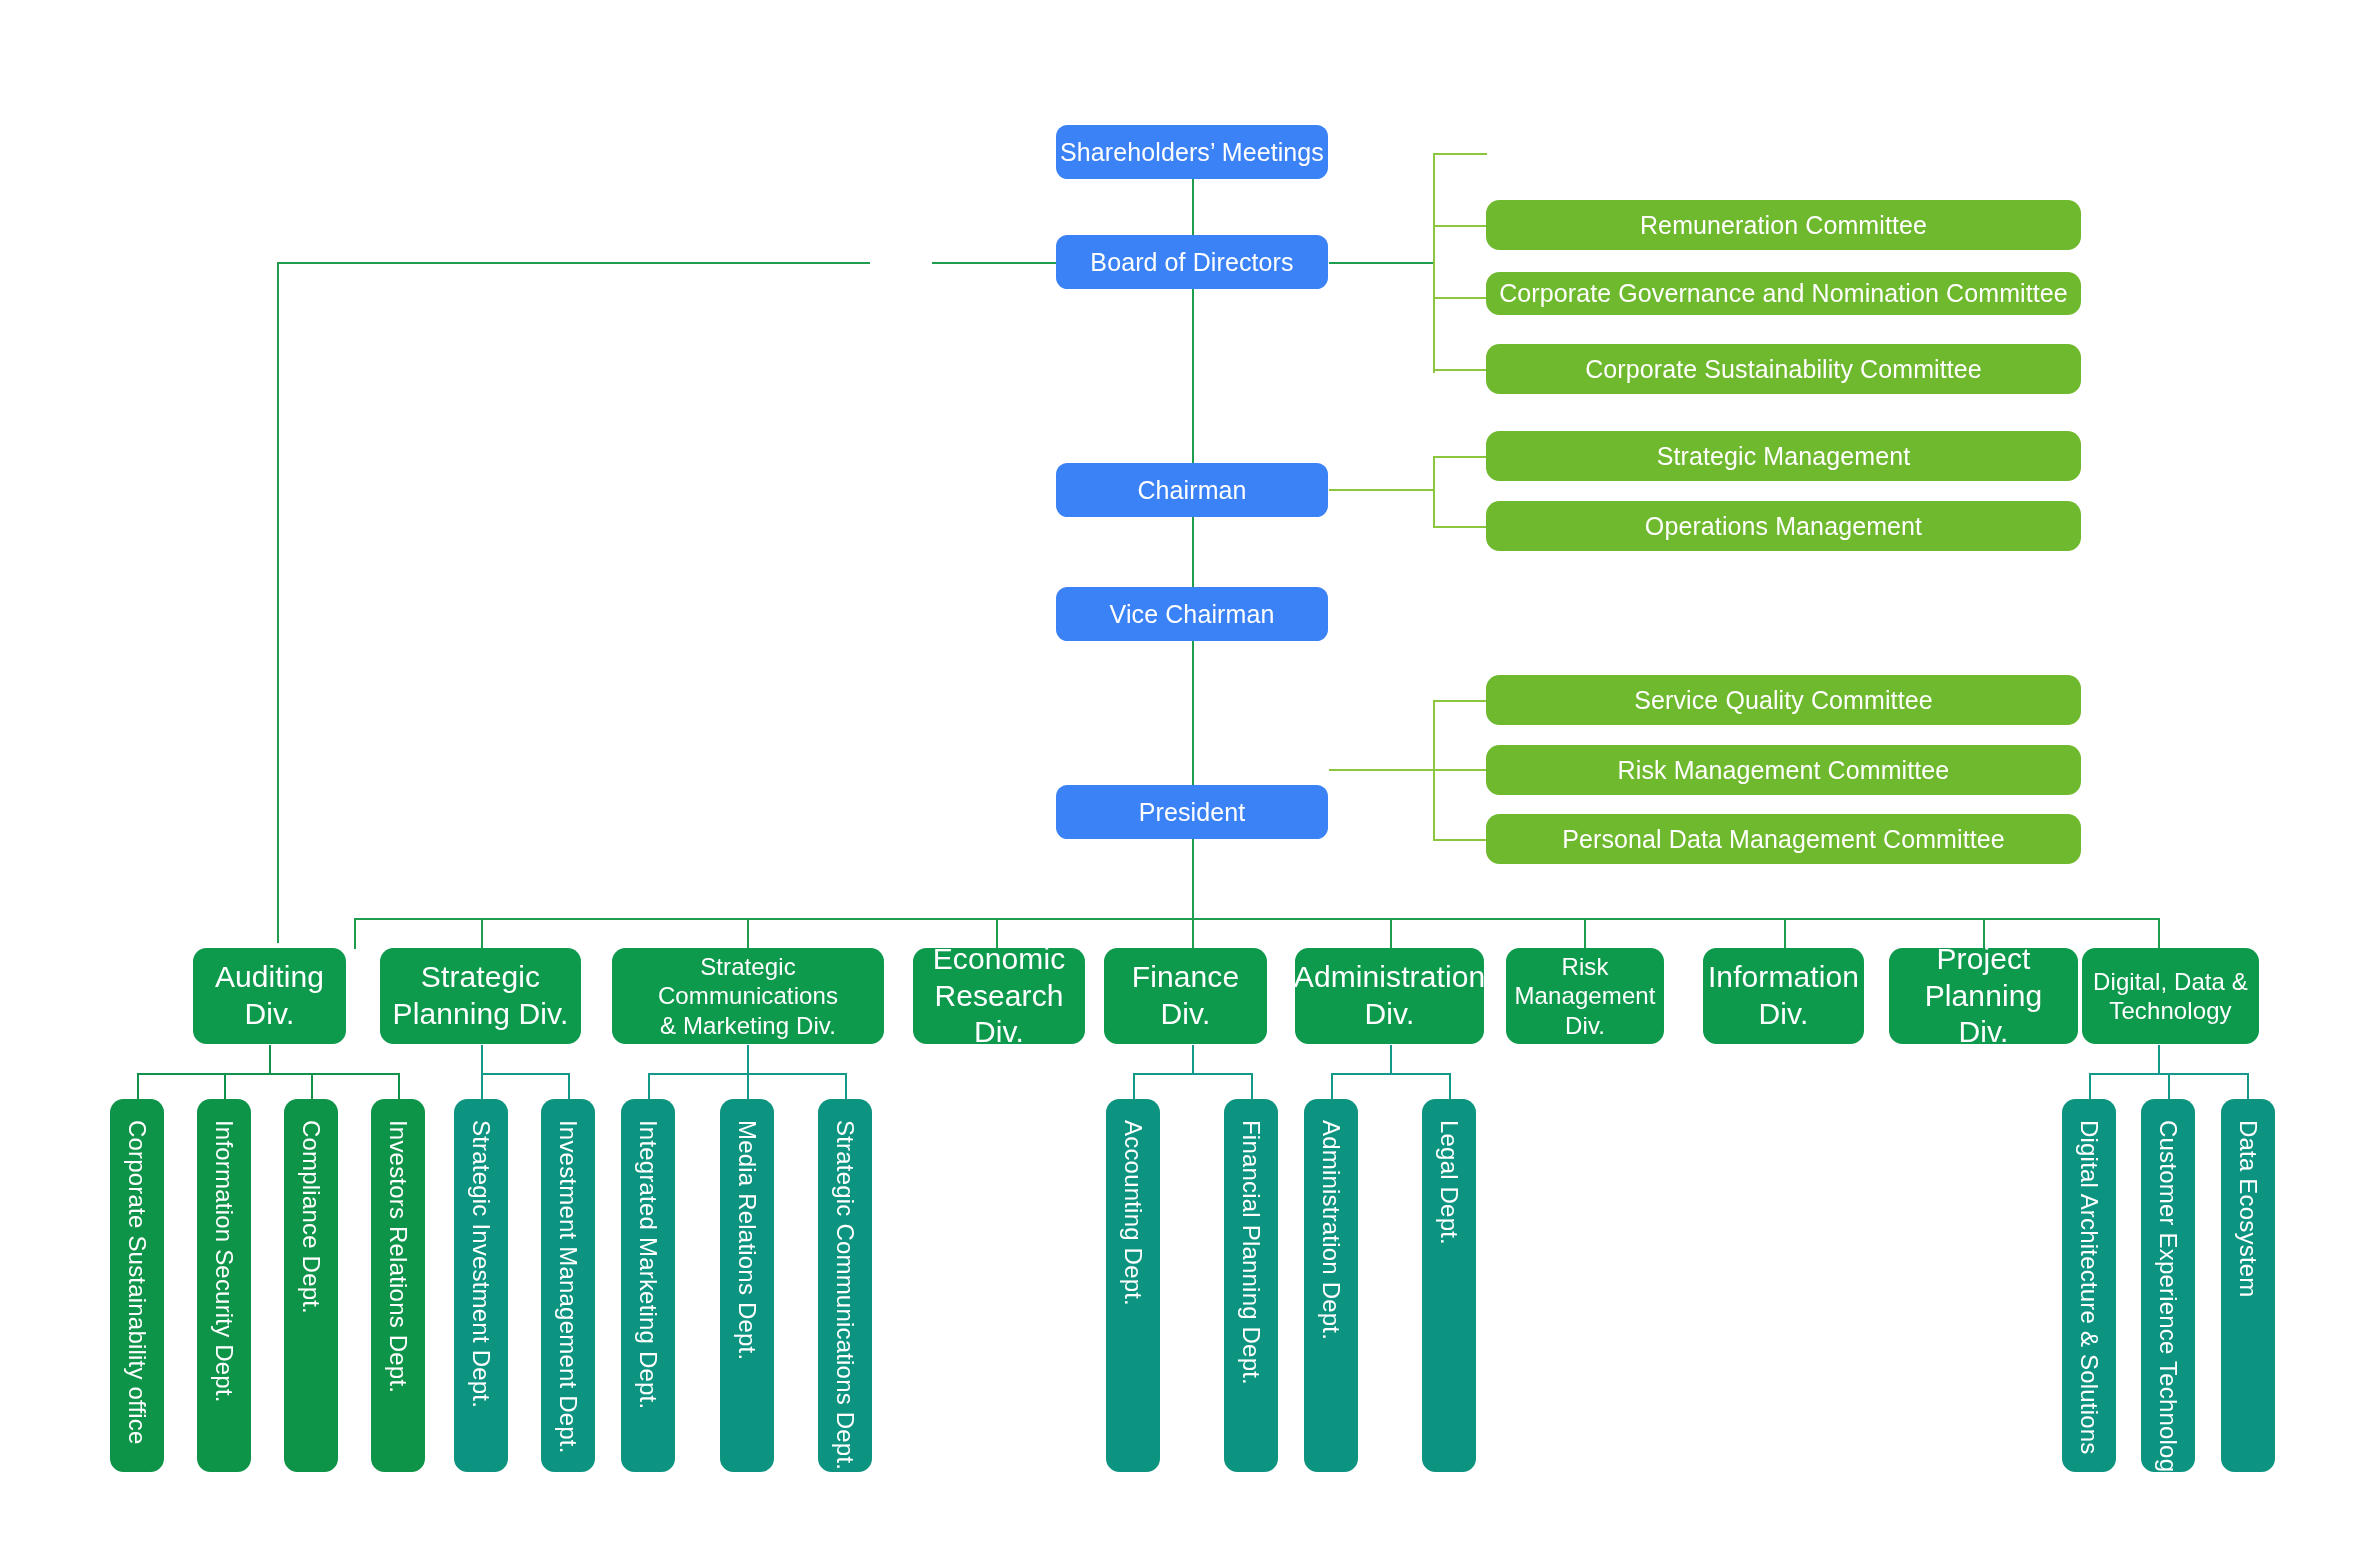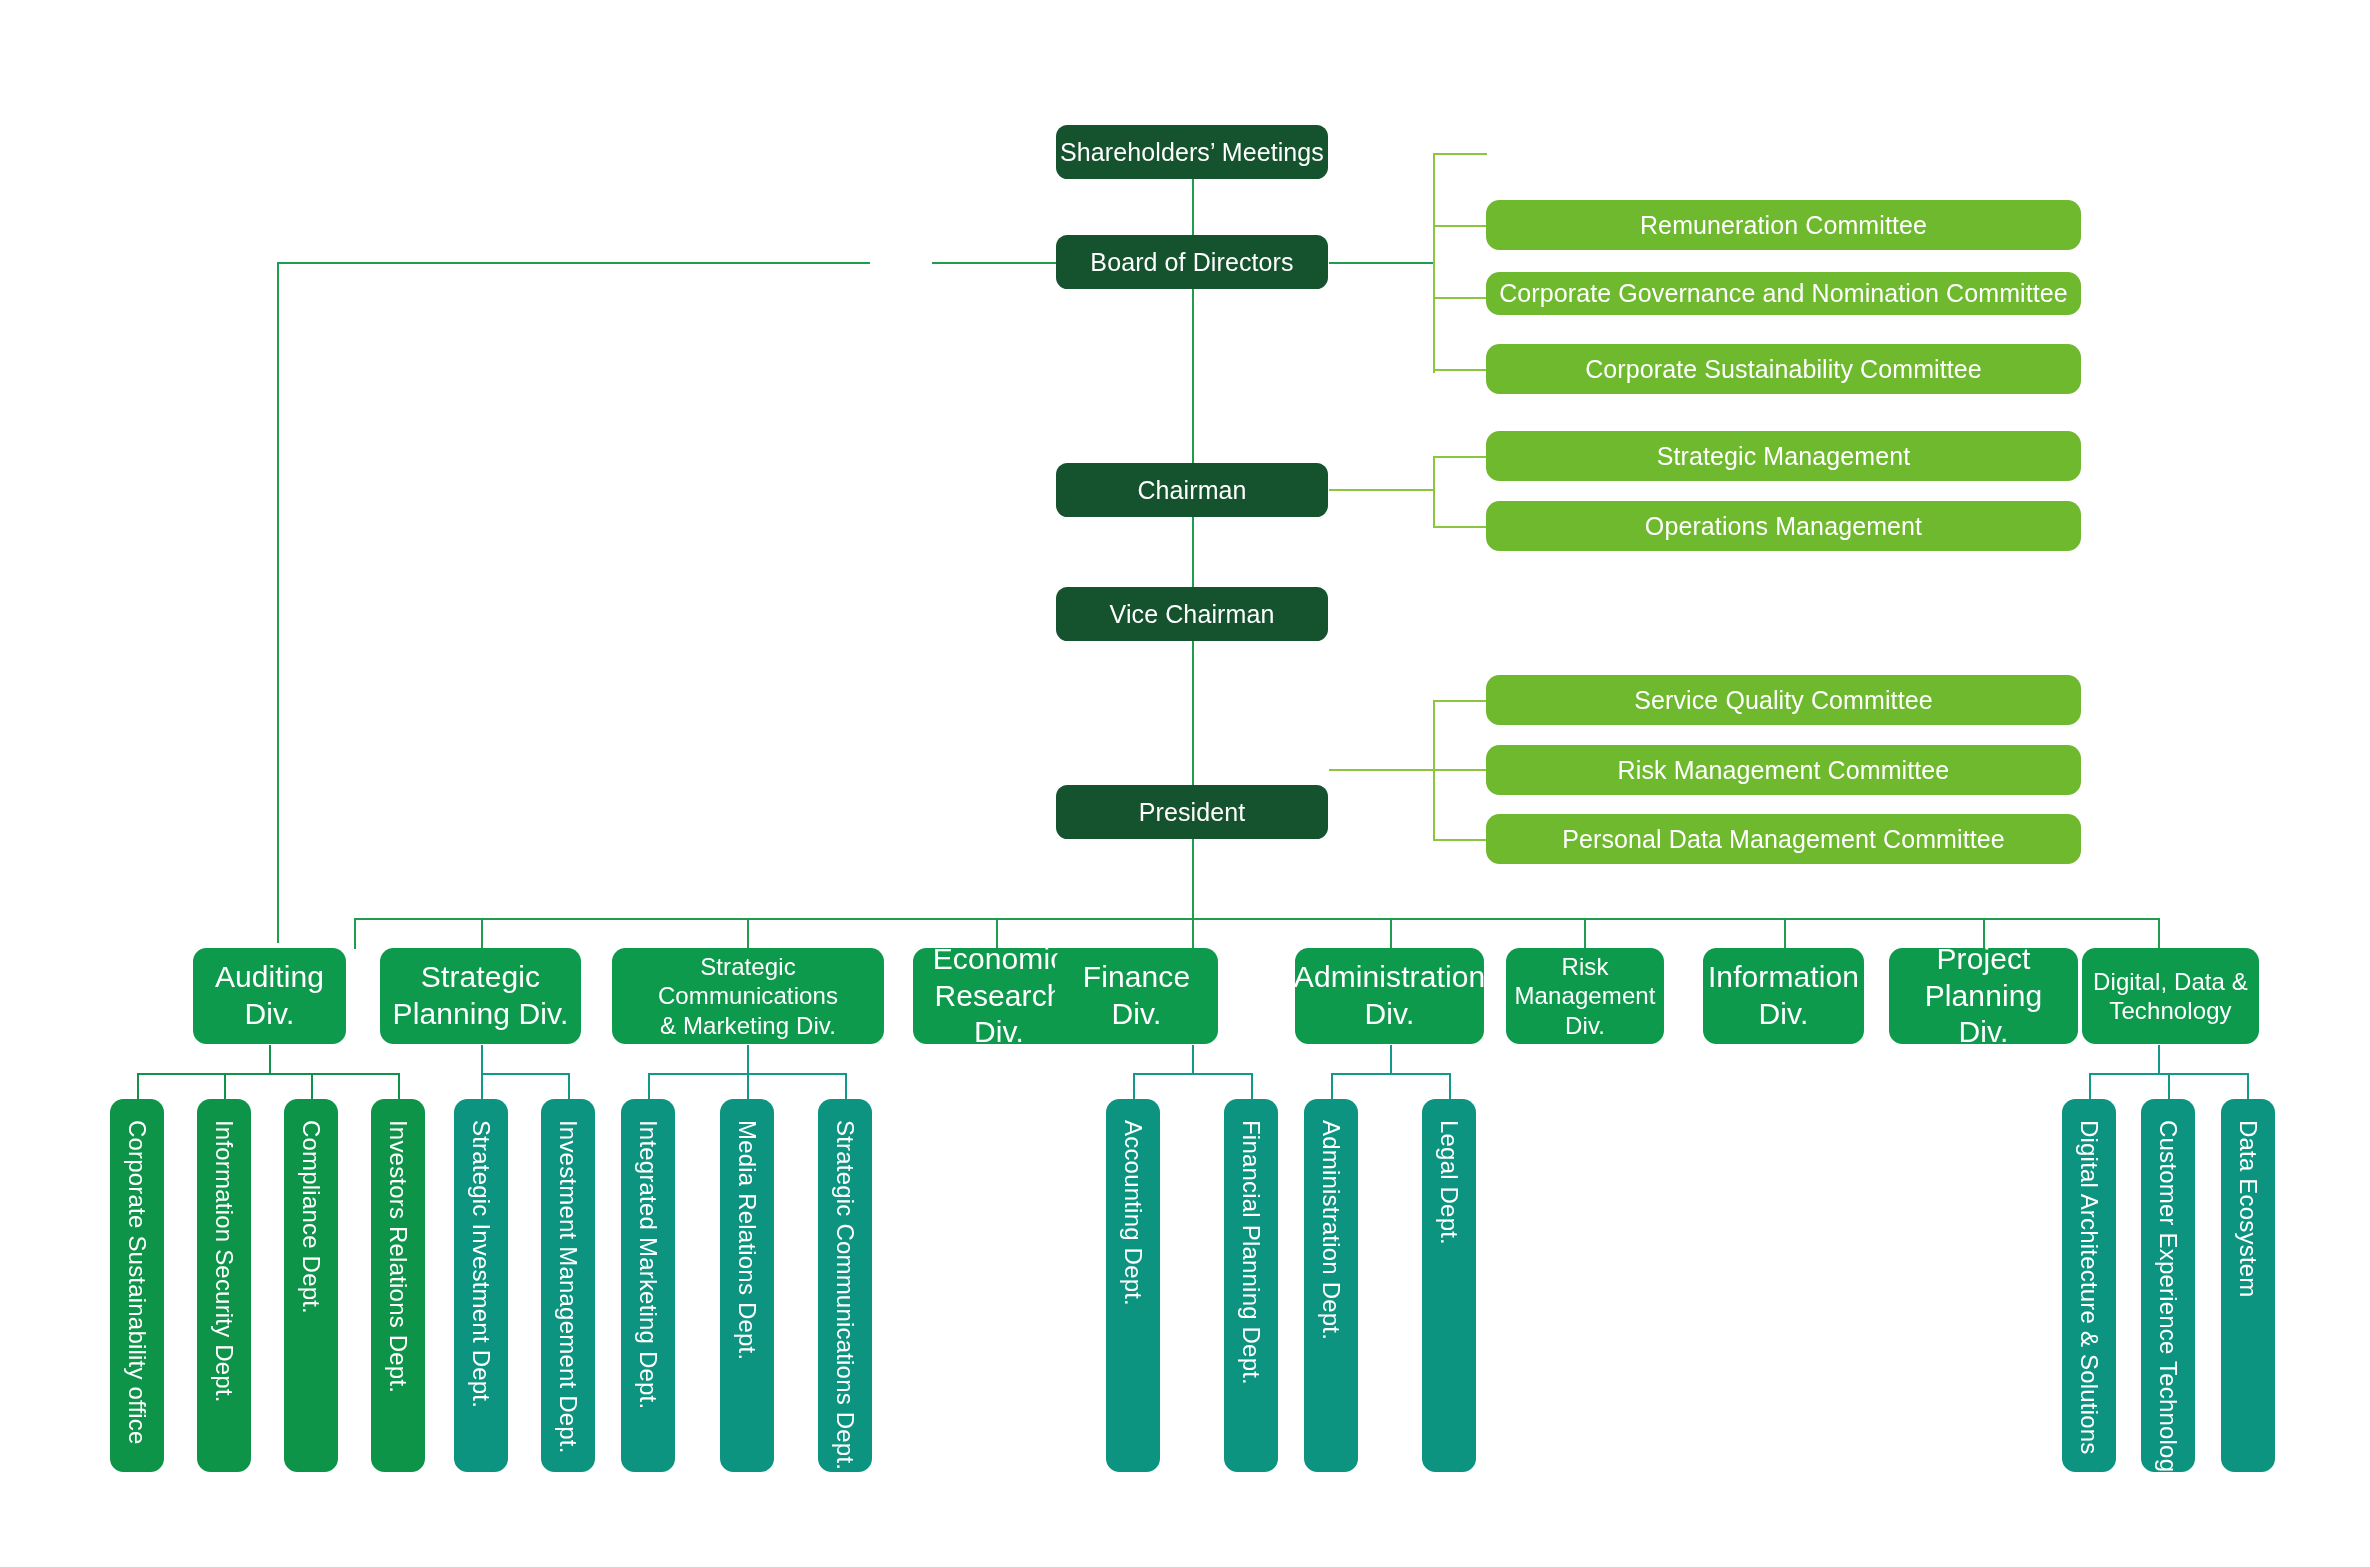--- a/index.html
+++ b/index.html
@@ -29,21 +29,21 @@
     border-radius:11.5px;
     display:flex;
     align-items:center;
     justify-content:center;
     text-align:center;
     color:#ffffff;
     box-sizing:border-box;
     line-height:1.22;
     letter-spacing:0.1px;
   }
-  .box.core{background:#14532d;}
+  .box.core{background:#3b82f6;}
   .box.cmte{background:#6fb92e;border-radius:13.4px;}
   .box.div{background:#0e9a4c;border-radius:13.4px;}
   .box.dept{background:#0d9481;border-radius:13.4px;}
   .box.deptg{background:#0d9448;border-radius:13.4px;}
 
   .box.core{font-size:25px;}
   .box.cmte{font-size:25px;}
   .box.div{font-size:30px;padding:0 7.6px;}
 
   
@@ -200,21 +200,21 @@
     <span>Strategic</span>
     <span>Communications</span>
     <span>&amp; Marketing Div.</span>
   </div>
 
   <div class="box div" style="left:913px;top:948px;width:172px;height:96px;flex-direction:column;">
     <span>Economic</span>
     <span>Research Div.</span>
   </div>
 
-  <div class="box div" style="left:1055px;top:948px;width:163px;height:96px;flex-direction:column;">
+  <div class="box div" style="left:1104px;top:948px;width:163px;height:96px;flex-direction:column;">
     <span>Finance</span>
     <span>Div.</span>
   </div>
 
   <div class="box div" style="left:1295px;top:948px;width:189px;height:96px;flex-direction:column;">
     <span>Administration</span>
     <span>Div.</span>
   </div>
 
   <div class="box div" style="left:1506px;top:948px;width:158px;height:96px;flex-direction:column;font-size:24px;">

